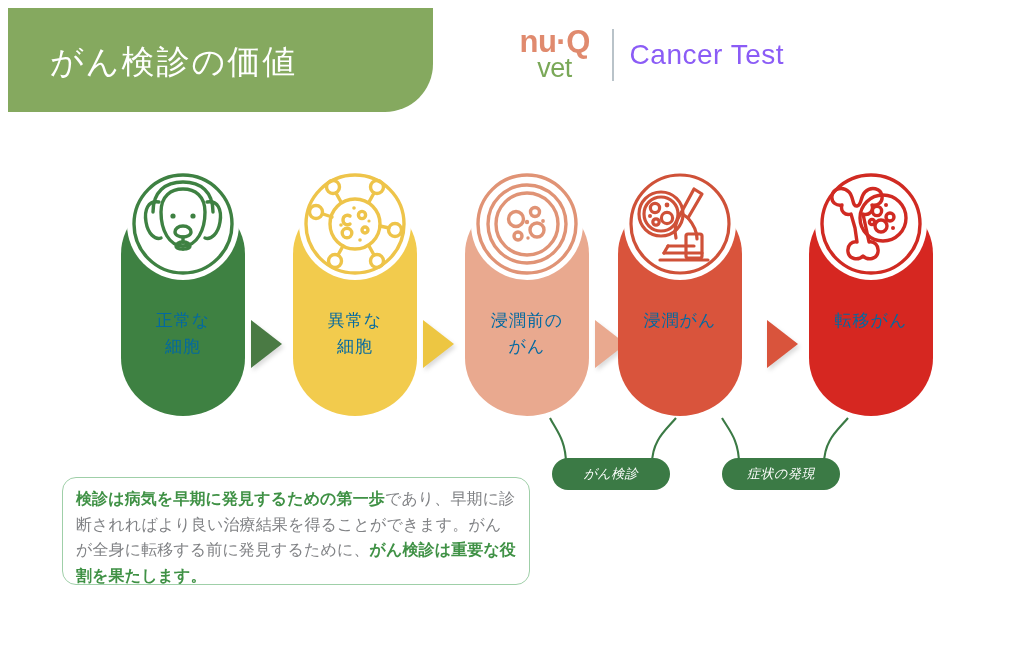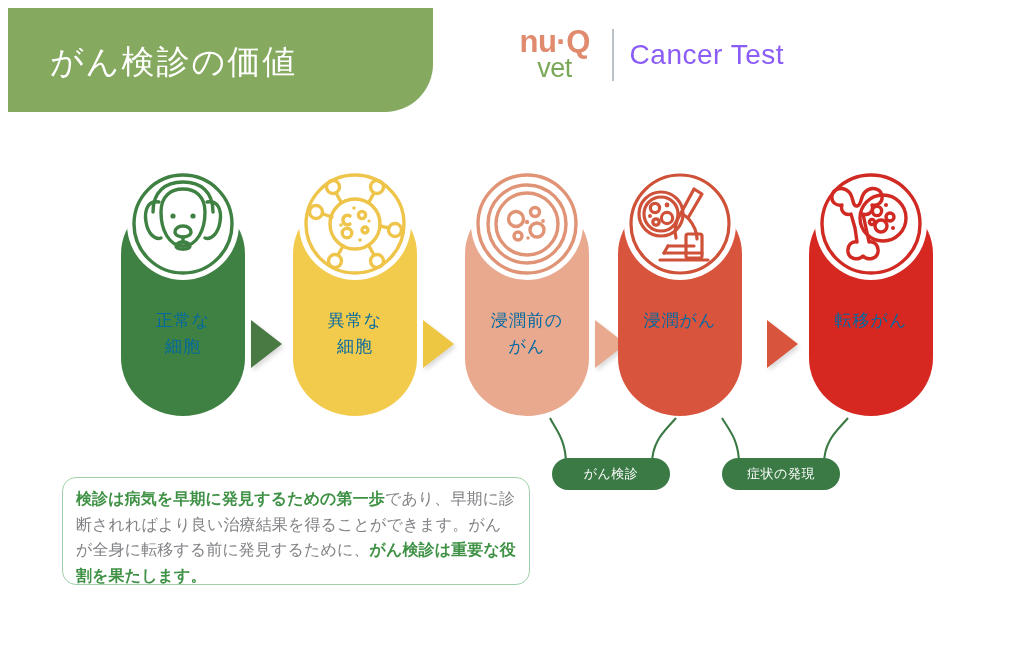--- a/index.html
+++ b/index.html
@@ -95,20 +95,21 @@
   }
 
   
   #connectors{ position:absolute; left:0; top:0; width:1024px; height:651px; pointer-events:none; }
   .pill{
     position:absolute; height:32px;
     background:#3b7a45; border-radius:16px;
     display:flex; align-items:center; justify-content:center;
     color:#ffffff; font-size:13px; letter-spacing:0.5px;
     white-space:nowrap;
+    font-style:italic;
   }
 
   
   #note{
     position:absolute; left:62px; top:477px;
     width:468px; height:108px;
     border:1.4px solid #9fcfa8;
     border-radius:14px;
     background:#ffffff;
   }

